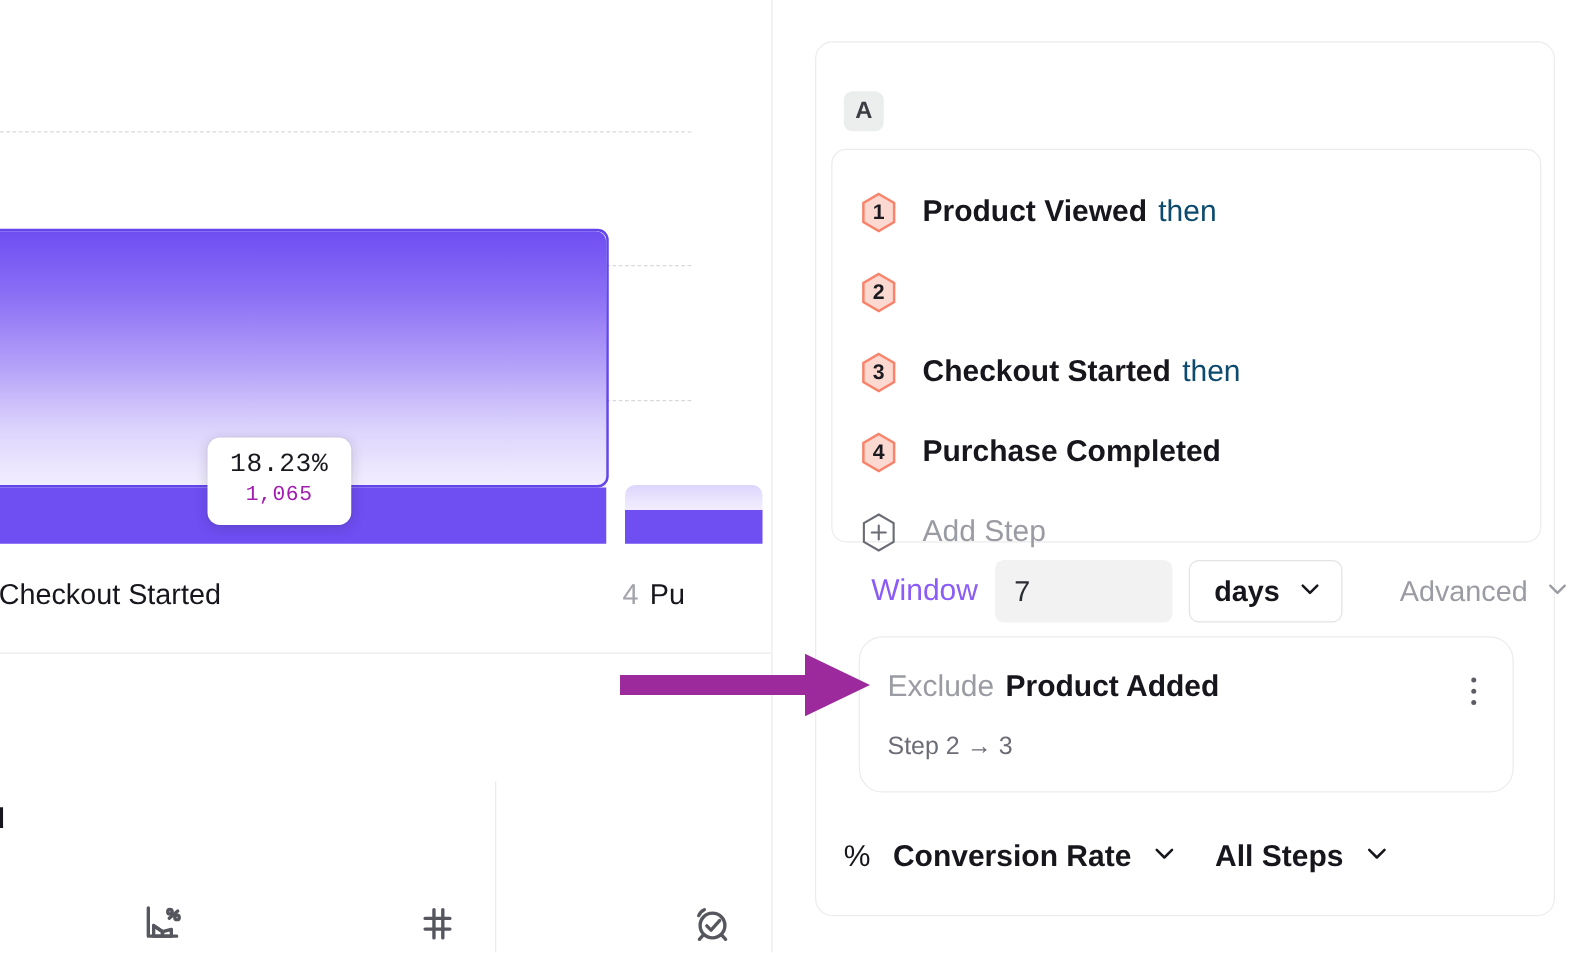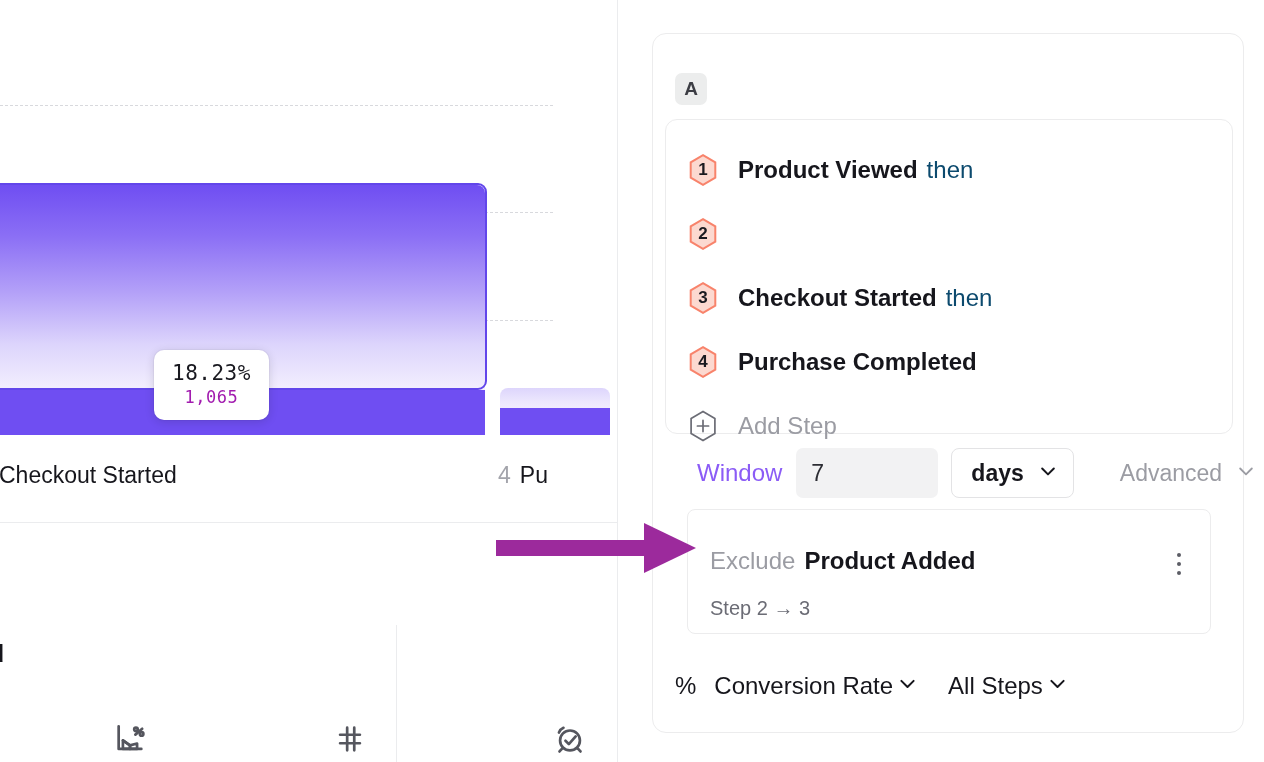--- a/index.html
+++ b/index.html
@@ -142,38 +142,38 @@
   }
   .advanced-btn {
     margin-left: 46px;
     display: flex; align-items: flex-end; gap: 14px;
     font-size: 23px; color: #9b9ca3; font-weight: 400;
   }
 
   .exclude-card {
     position: absolute; left: 34px; top: 475px;
     width: 524px; height: 125px;
-    border: 1px solid #ececed; border-radius: 8px;
-    background: #fff;
-    padding: 37px 18px 0 22px;
+    border: 1px solid #ececed; border-radius: 19px;
+    background: #fff;
+    padding: 26px 18px 0 22px;
   }
   .exc-top { display: flex; align-items: flex-start; }
   .exc-title { font-size: 24px; flex: 1; }
   .exc-title .pre { color: #9b9ca3; font-weight: 400; }
   .exc-title .name { color: #16161c; font-weight: 700; margin-left: 9px; }
   .kebab { width: 26px; height: 30px; display:flex; flex-direction: column; align-items:center; justify-content:center; gap:5px; padding-top:4px; }
   .kebab i { width: 4px; height: 4px; border-radius: 50%; background: #5c5d65; display:block; }
   .exc-sub { margin-top: 20px; font-size: 20px; color: #6b6c75; font-weight: 400; }
 
   .bottom-controls {
     position: absolute; left: 22px; top: 630px;
     display: flex; align-items: center; height: 44px;
   }
   .pct-glyph { font-size: 24px; color: #16161c; margin-right: 18px; }
-  .bc-item { display: flex; align-items: center; gap: 4px; font-size: 24px; color: #16161c; font-weight: 400; }
+  .bc-item { display: flex; align-items: center; gap: 16px; font-size: 24px; color: #16161c; font-weight: 700; }
   .bc-item + .bc-item { margin-left: 30px; }
 
   .chev { display: inline-block; }
 
   
   .arrow-annot { position: absolute; left: 496px; top: 517px; pointer-events: none; }
 </style>
 </head>
 <body>
 
@@ -191,21 +191,21 @@
         <div class="bar-solid" style="height:45px;"></div>
       </div>
       <div class="bar-outline" style="left:-144px; top:183px; width:631px; height:207px;"></div>
 
       <div class="bar-wrap" style="left:500px; top:388px; width:110px; height:47px;">
         <div class="bar-grad" style="height:30px;
              background:linear-gradient(180deg,#ddd5fc 0%,#ece7fd 45%,#f7f4fe 100%);"></div>
         <div class="bar-solid" style="height:27px;"></div>
       </div>
 
-      <div class="tooltip" style="left:154px; top:350px;">
+      <div class="tooltip" style="left:166px; top:350px;font-family:Liberation Mono, monospace;">
         <div class="tt-pct">18.23%</div>
         <div class="tt-cnt">1,065</div>
       </div>
     </div>
 
     <div class="axis-label" style="left:-1px; top:462px;">
       <span>Checkout Started</span>
     </div>
     <div class="axis-label" style="left:498px; top:462px;">
       <span class="idx">4</span><span>Pu</span>

